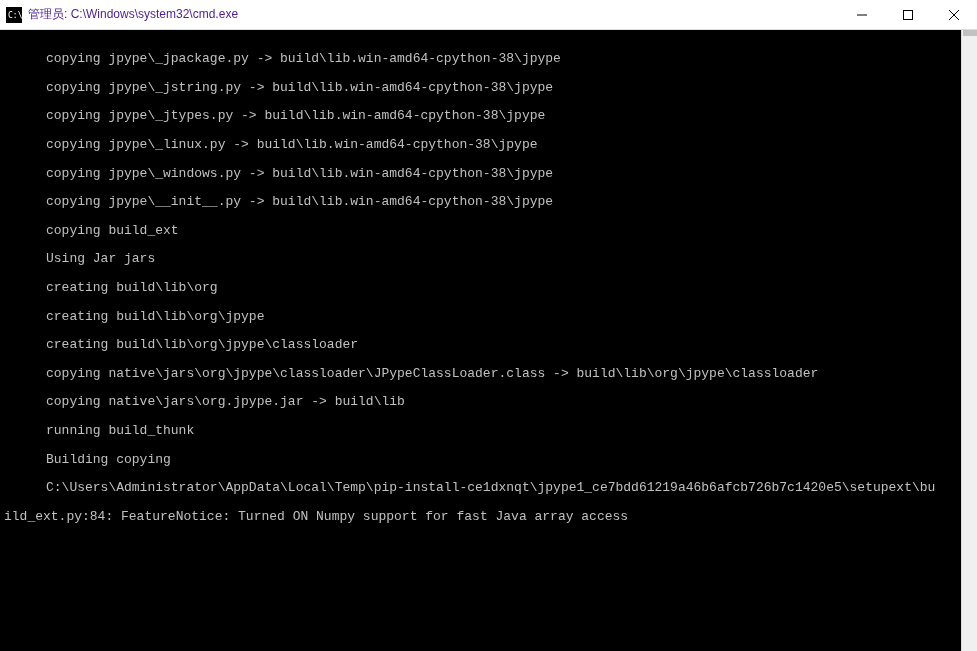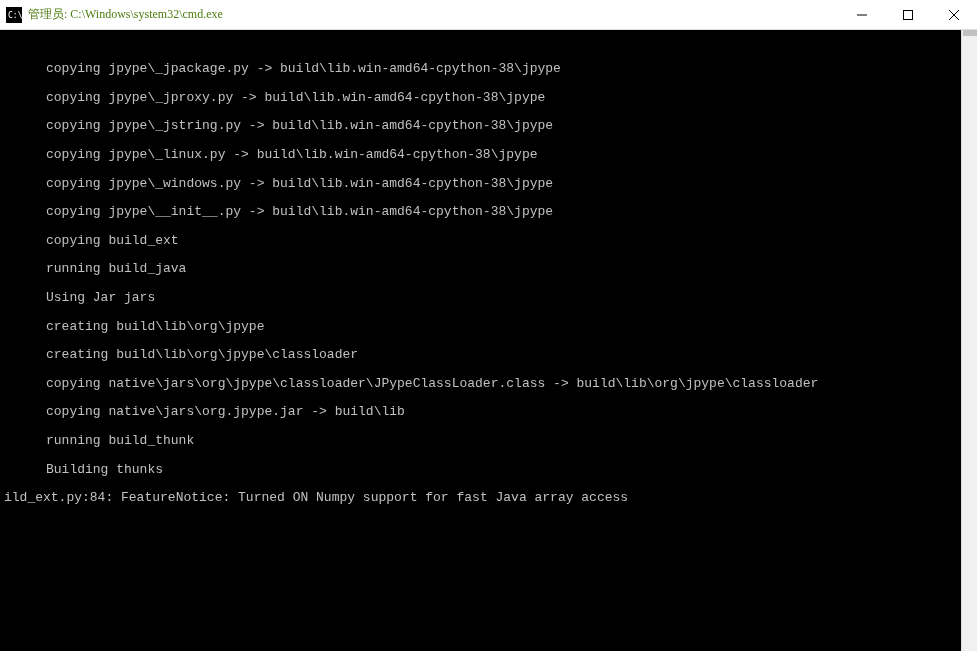--- a/index.html
+++ b/index.html
@@ -25,42 +25,42 @@
     }
     .titlebar-icon {
       width: 16px;
       height: 16px;
       margin: 0 6px;
       display: flex;
       align-items: center;
       justify-content: center;
     }
     .titlebar-title {
-      font-family: Liberation Serif, serif;
+      font-family: Liberation Sans, sans-serif;
       font-size: 12px;
-      color: #4d7c0f;
+      color: #4c1d95;
       flex: 1;
     }
     .window-controls {
       display: flex;
       height: 100%;
     }
     .window-control {
       width: 46px;
       height: 100%;
       display: flex;
       align-items: center;
       justify-content: center;
       color: #000;
       font-family: "Segoe UI", Tahoma, sans-serif;
     }
     .terminal {
       background: #000000;
       color: #c0c0c0;
-      padding: 18px 4px;
+      padding: 8px 4px;
       height: calc(100% - 30px);
       overflow: hidden;
       line-height: 1.1;
       white-space: pre;
       position: relative;
     }
     .scrollbar {
       position: absolute;
       right: 0;
       top: 0;
@@ -109,34 +109,35 @@
       <svg width="10" height="10" viewBox="0 0 10 10">
           <line x1="0" y1="0" x2="10" y2="10" stroke="#000" stroke-width="1"></line>
           <line x1="10" y1="0" x2="0" y2="10" stroke="#000" stroke-width="1"></line>
         </svg>
     </div>
   </div>
 </div>
 
 <div class="terminal">
 <span class="line indent1">copying jpype\_jpackage.py -&gt; build\lib.win-amd64-cpython-38\jpype</span>
-<span class="line indent1">copying jpype\_jproxy.py -&gt; build\lib.win-amd64-cpython-38\jpype</span>
 <span class="line indent1">copying jpype\_jstring.py -&gt; build\lib.win-amd64-cpython-38\jpype</span>
+<span class="line indent1">copying jpype\_jtypes.py -&gt; build\lib.win-amd64-cpython-38\jpype</span>
 <span class="line indent1">copying jpype\_linux.py -&gt; build\lib.win-amd64-cpython-38\jpype</span>
 <span class="line indent1">copying jpype\_windows.py -&gt; build\lib.win-amd64-cpython-38\jpype</span>
 <span class="line indent1">copying jpype\__init__.py -&gt; build\lib.win-amd64-cpython-38\jpype</span>
 <span class="line indent1">copying build_ext</span>
-<span class="line indent1">running build_java</span>
 <span class="line indent1">Using Jar jars</span>
+<span class="line indent1">creating build\lib\org</span>
 <span class="line indent1">creating build\lib\org\jpype</span>
 <span class="line indent1">creating build\lib\org\jpype\classloader</span>
 <span class="line indent1">copying native\jars\org\jpype\classloader\JPypeClassLoader.class -&gt; build\lib\org\jpype\classloader</span>
 <span class="line indent1">copying native\jars\org.jpype.jar -&gt; build\lib</span>
 <span class="line indent1">running build_thunk</span>
-<span class="line indent1">Building thunks</span>
+<span class="line indent1">Building copying</span>
+<span class="line indent1">C:\Users\Administrator\AppData\Local\Temp\pip-install-ce1dxnqt\jpype1_ce7bdd61219a46b6afcb726b7c1420e5\setupext\bu</span>
 <span class="line noindent">ild_ext.py:84: FeatureNotice: Turned ON Numpy support for fast Java array access</span>
 
 
 
 
 
 
 
 
 

